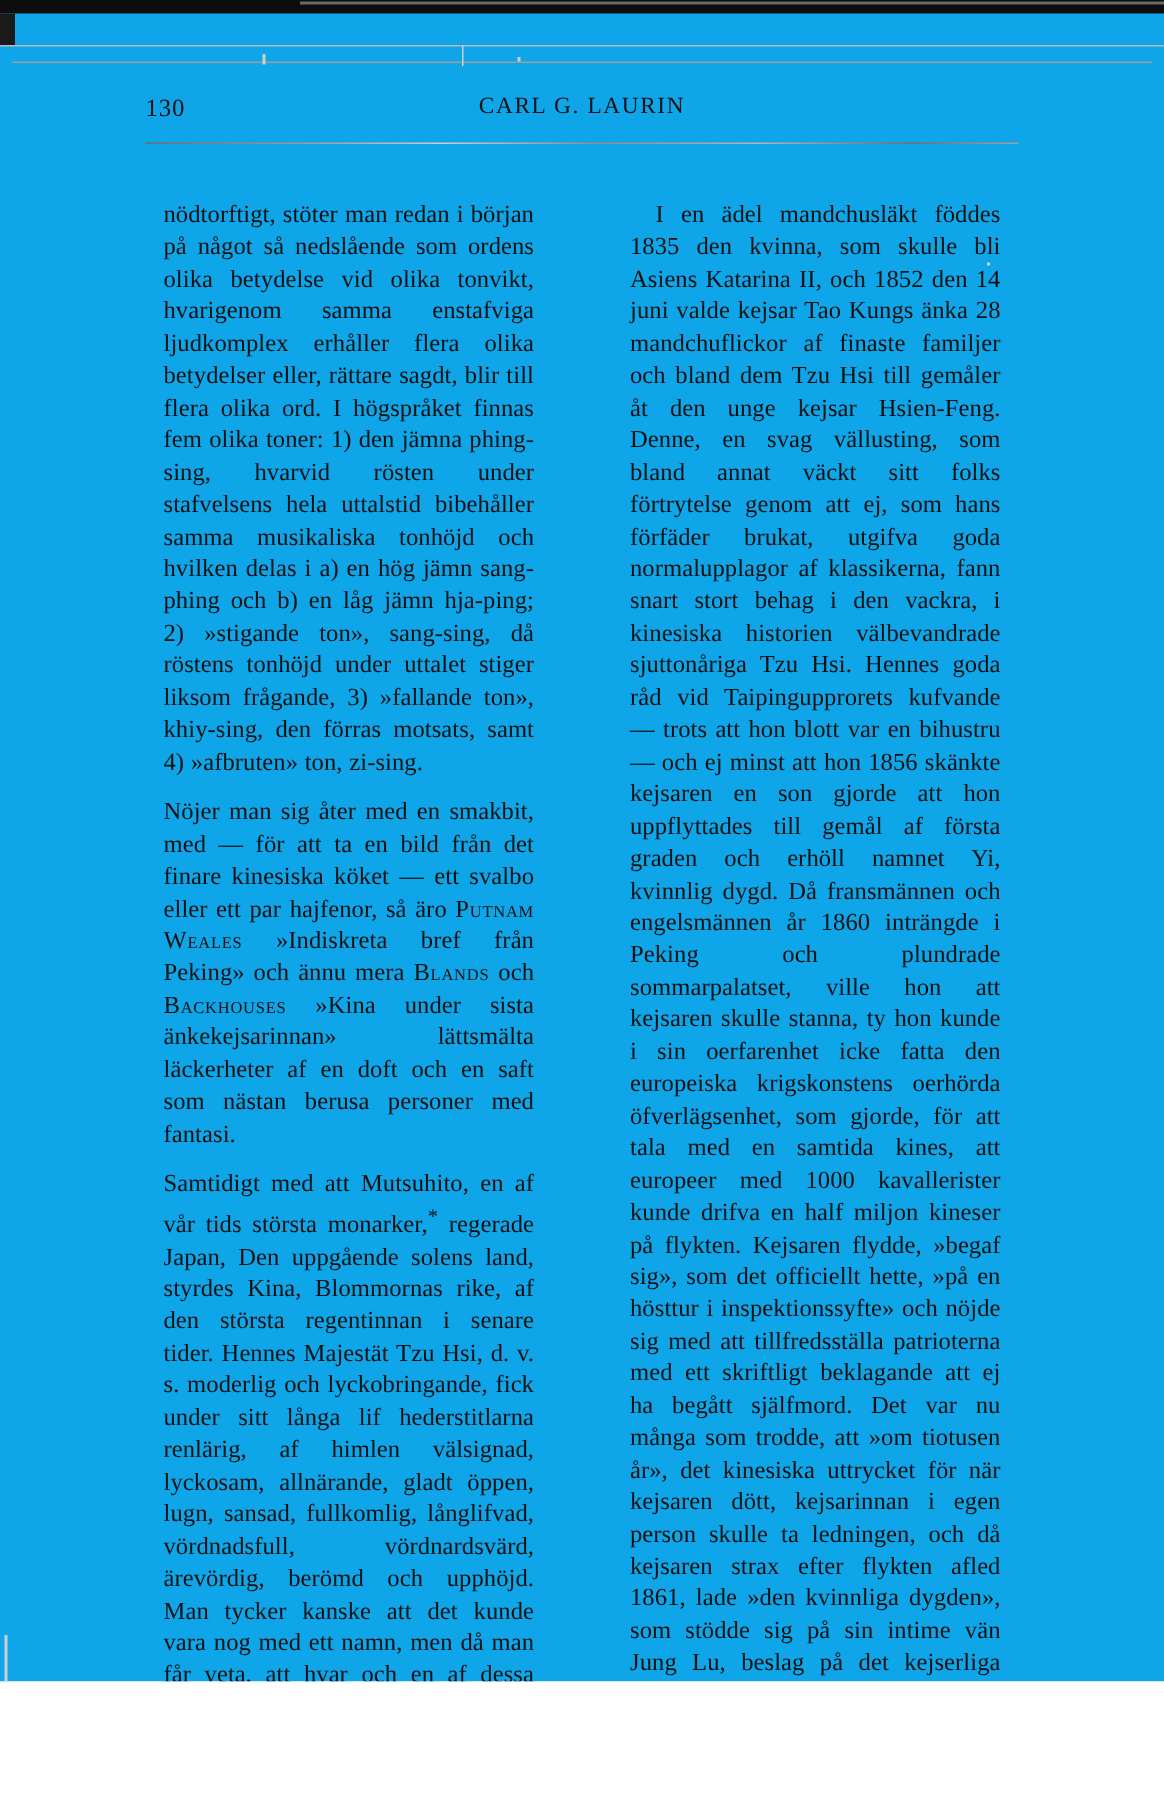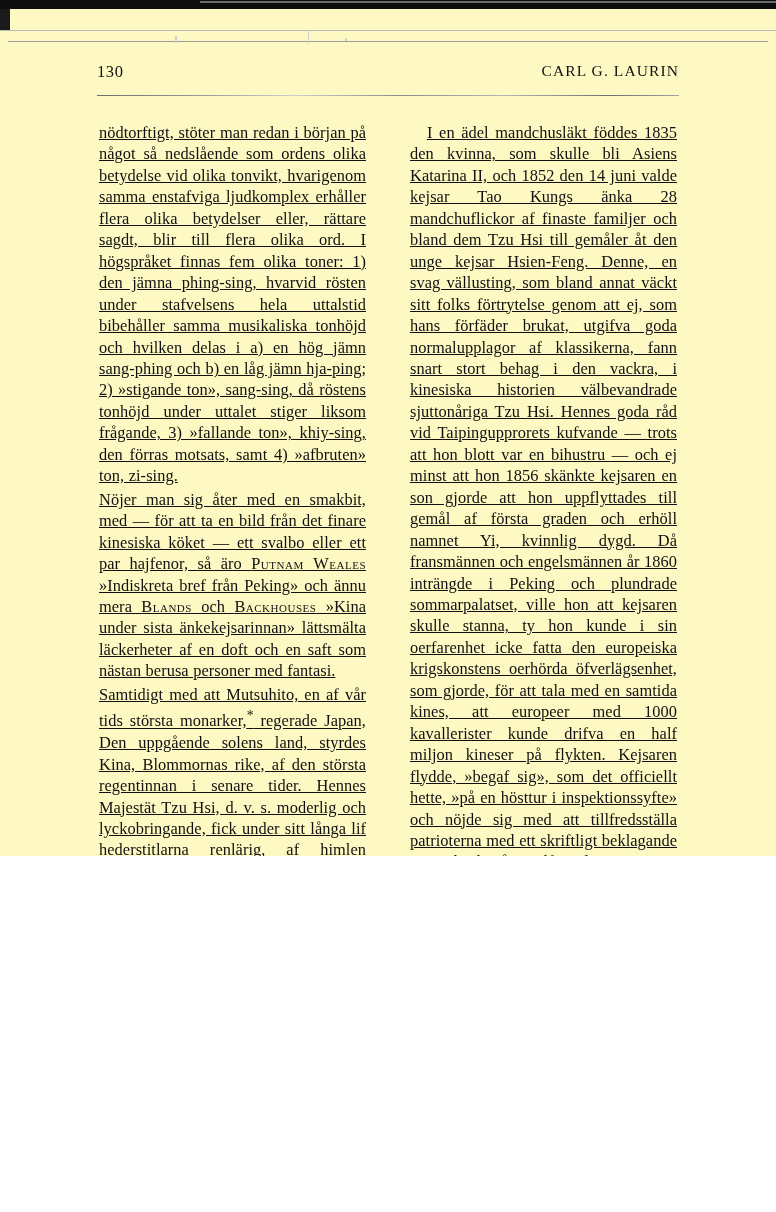--- a/index.html
+++ b/index.html
@@ -7,22 +7,22 @@
     padding: 0;
     background: #ffffff;
   }
   body {
     font-family: "Liberation Serif", "DejaVu Serif", serif;
     color: #111111;
   }
   .page {
     position: relative;
     width: 776px;
-    height: 856px;
-    background: #fef9c3;
+    height: 1121px;
+    background: #0ea5e9;
     overflow: hidden;
   }
 
   
   .scan-edge-top {
     position: absolute;
     left: 0; top: 0;
     width: 776px; height: 9px;
     background: #0d0d0d;
   }
@@ -72,21 +72,21 @@
     position: absolute;
     left: 0; top: 0;
     font-size: 16.5px;
     letter-spacing: .6px;
     font-variant-numeric: oldstyle-nums;
   }
   .runtitle {
     position: absolute;
     left: 0; top: 0;
     width: 582px;
-    text-align: right;
+    text-align: center;
     font-size: 15.5px;
     letter-spacing: 1.1px;
   }
   .head-rule {
     position: absolute;
     left: 0;
     top: 33px;
     width: 582px;
     height: 1px;
     background: linear-gradient(90deg,#6e6e6e 0%,#9b9b9b 18%,#cdcdcd 34%,#8d8d8d 52%,#b5b5b5 70%,#6f6f6f 88%,#a3a3a3 100%);
@@ -101,30 +101,29 @@
   }
   .col {
     position: absolute;
     top: 0;
     width: 271px;
   }
   .col-left  { left: 0; }
   .col-right { left: 311px; }
 
   p.tx {
-    margin: 2px;
+    margin: 12px;
     text-align: justify;
     text-align-last: left;
     font-size: 16.4px;
     line-height: 21.45px;
     letter-spacing: .05px;
     word-spacing: .3px;
     -webkit-hyphens: none;
     hyphens: none;
-    text-decoration: underline;
   }
   p.tx + p.tx { text-indent: 0; }
   p.indent { text-indent: 17px; }
 
   .sc {
     font-variant: small-caps;
     letter-spacing: .5px;
   }
   .frac { font-size: .78em; }
   .frac sup, .frac sub {

